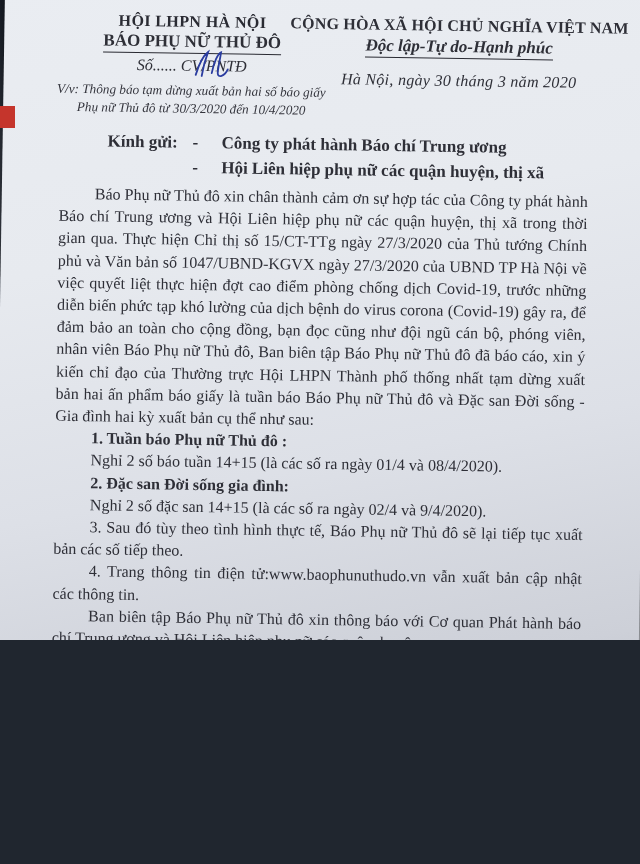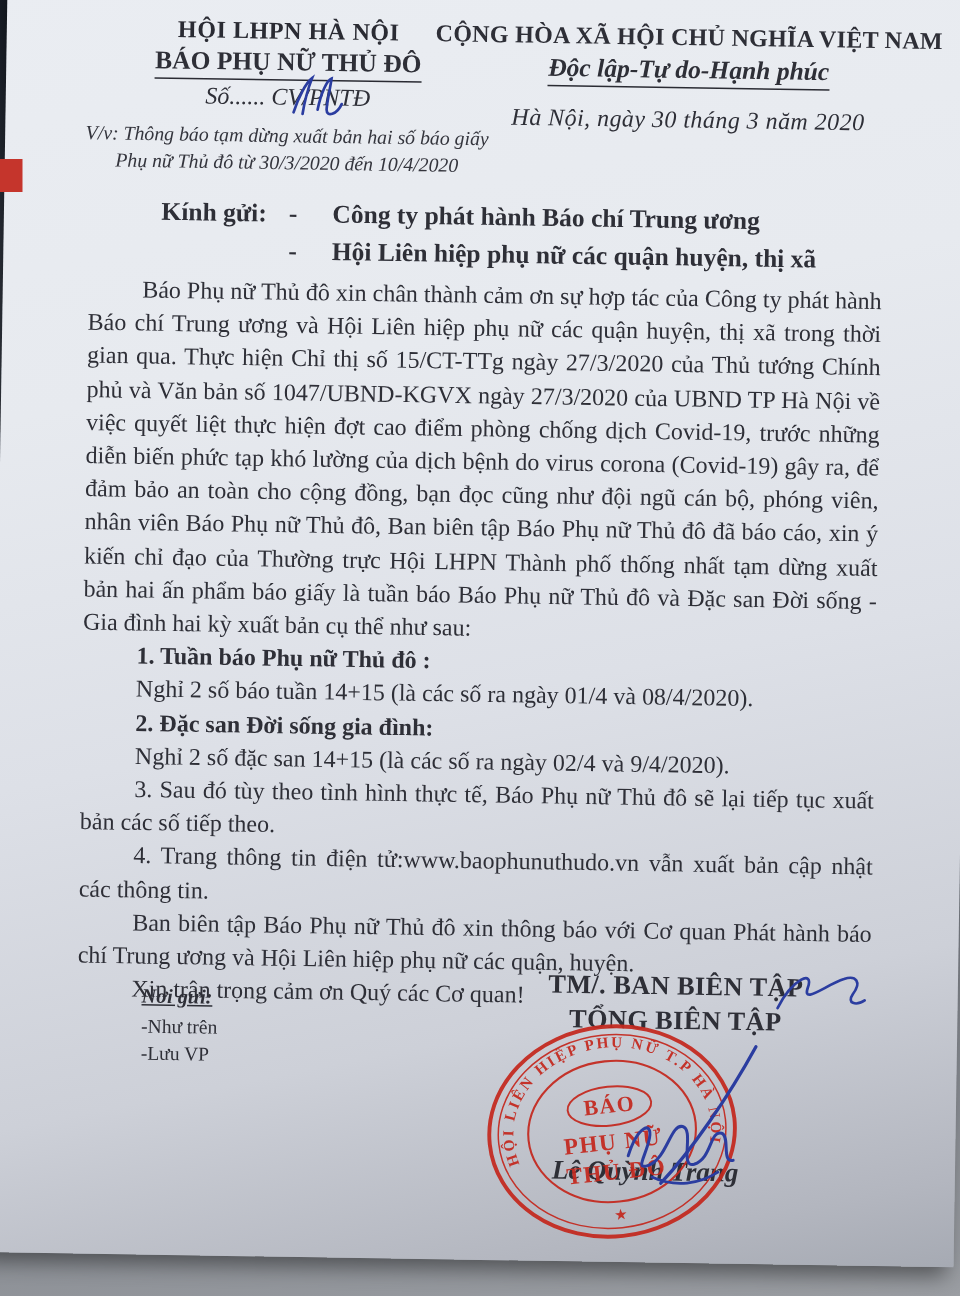--- a/index.html
+++ b/index.html
@@ -1,18 +1,18 @@
 <!DOCTYPE html>
 <html><head>
 <meta charset="utf-8">
 <style>
   html,body{margin:0;padding:0;}
   body{width:640px;height:864px;overflow:hidden;background:#20262f;
        font-family:"Liberation Serif","DejaVu Serif",serif;}
-  .photo{position:relative;width:640px;height:864px;overflow:hidden;
+  .photo{position:relative;width:640px;height:640px;overflow:hidden;
          background:linear-gradient(172deg,#1c222d 0%,#343a45 18%,#5d626b 55%,#83878e 80%,#9b9ea3 100%);}
   .paper{position:absolute;left:5px;top:-4px;width:644px;height:849px;
          transform:rotate(0.9deg);transform-origin:100% 0;
          background:linear-gradient(168deg,#eaedf2 0%,#e7eaef 30%,#dde0e7 55%,#cdd0d8 78%,#b3b6bf 94%,#a6aab3 100%);
          box-shadow:-5px 6px 14px rgba(0,0,0,.45);color:#2e2f37;}
   .center{text-align:center;}
   .hdr-left{position:absolute;left:38px;top:24px;width:300px;}
   .hdr-left .l1{font-size:16px;font-weight:600;letter-spacing:.4px;color:#2a2b33;}
   .hdr-left .l2{font-size:17px;font-weight:700;margin-top:1px;}
   .hdr-left .l2 span{display:inline-block;border-bottom:1.6px solid #2a2b33;padding-bottom:1px;}

